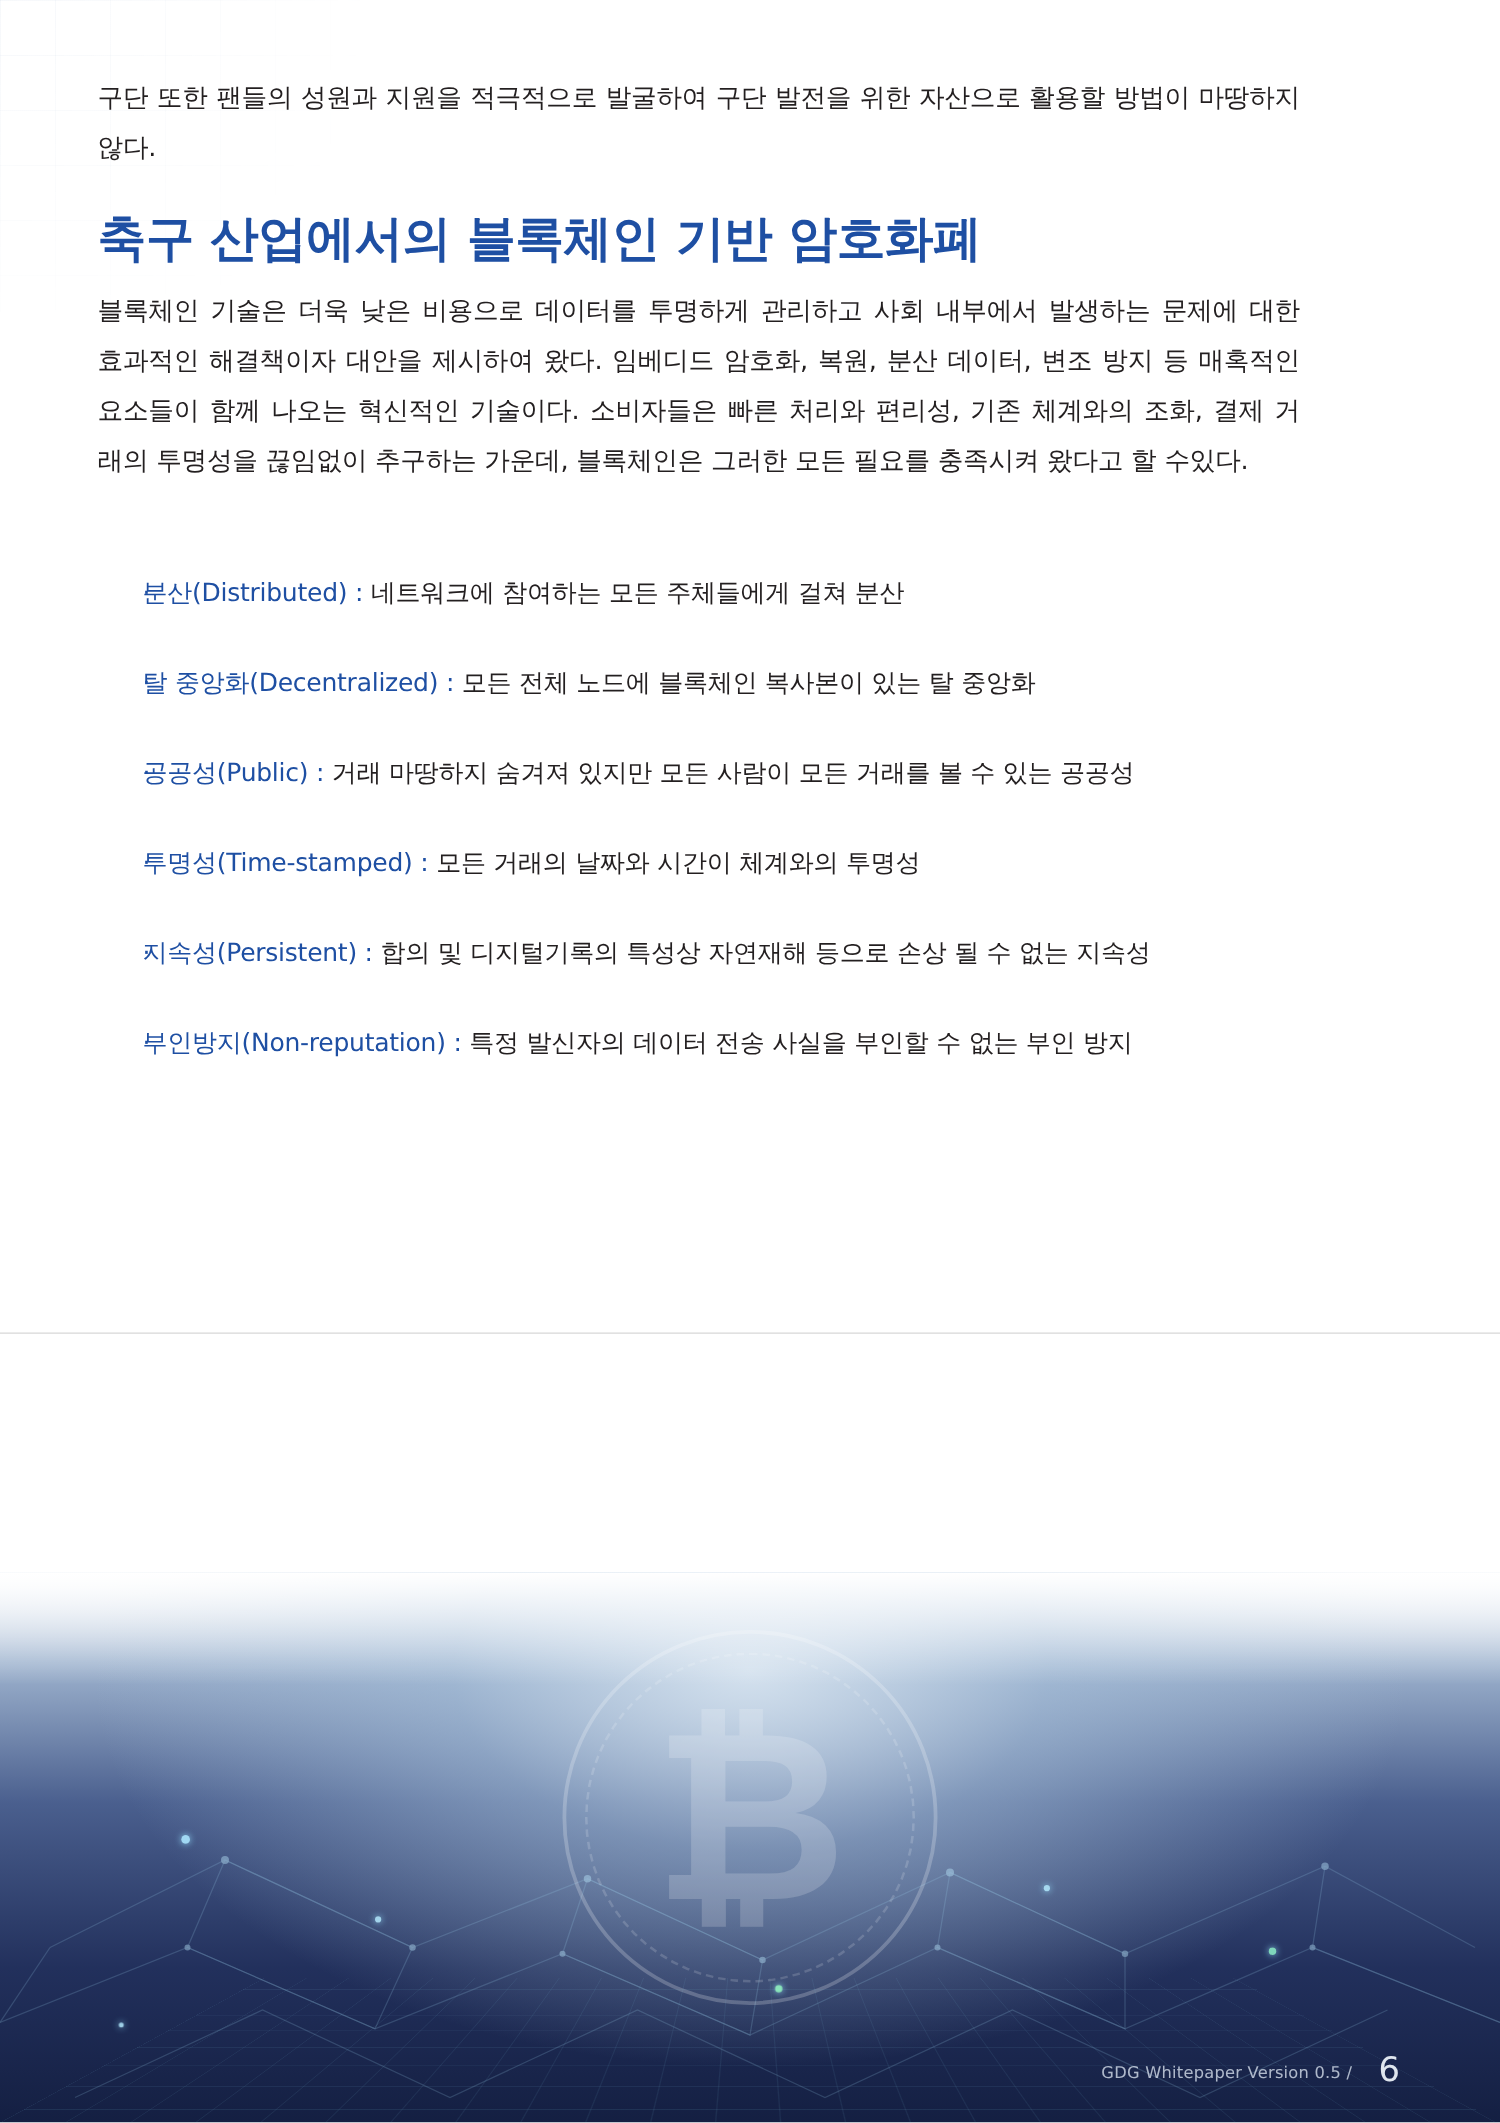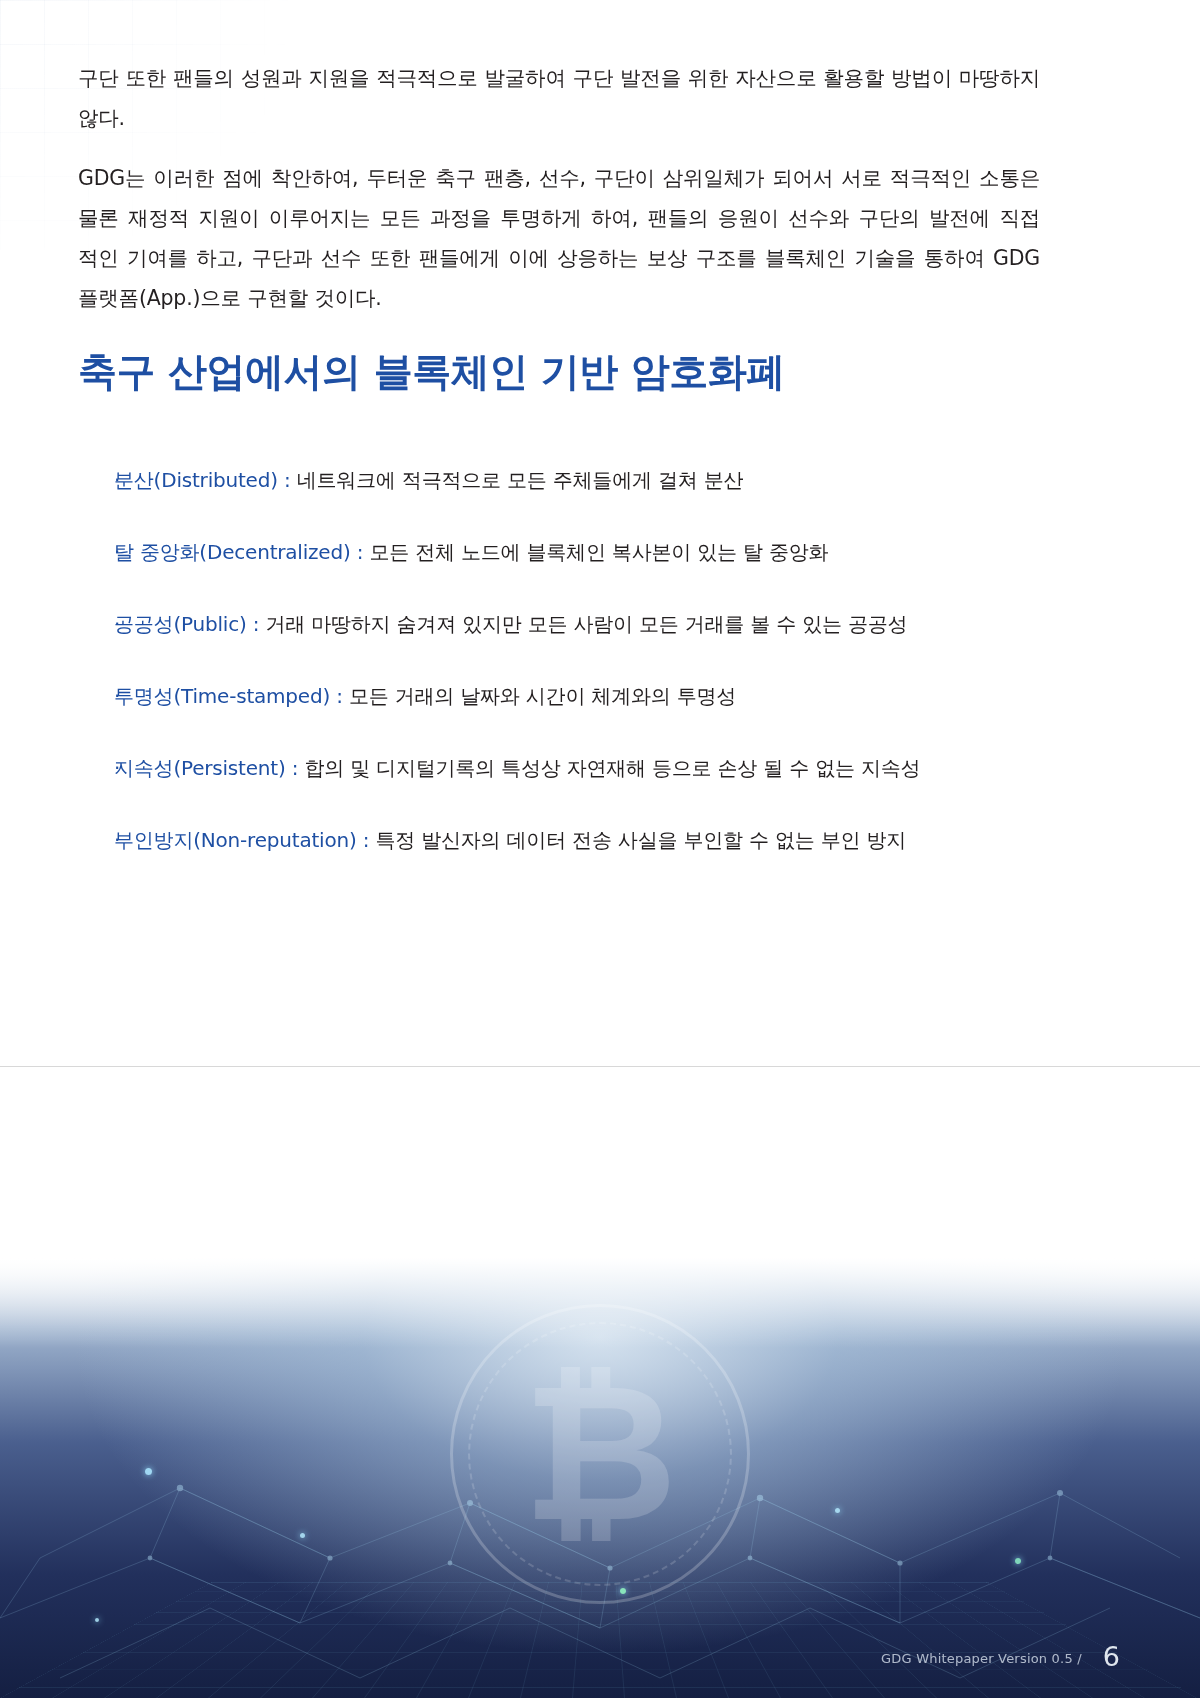--- a/index.html
+++ b/index.html
@@ -210,31 +210,31 @@
 </head>
 <body>
 
 <div class="page">
 
   <div class="top-decor"></div>
 
   <div class="content">
 
     <p class="body-text">구단 또한 팬들의 성원과 지원을 적극적으로 발굴하여 구단 발전을 위한 자산으로 활용할 방법이 마땅하지 않다.</p>
-    <p class="body-text">GDG는 이러한 점에 착안하여, 두터운 축구 팬층, 선수, 구단이 삼위일체가 되어서 서로 적극적인 소통은 물론 재정적 지원이 이루어지는 모든 과정을 투명하게 하여, 팬들의 응원이 선수와 구단의 발전에 직접  적인 기여를 하고, 구단과 선수 또한 팬들에게 이에 상응하는 보상 구조를 블록체인 기술을 통하여 GDG  플랫폼(App.)으로 구현할 것이다.</p>
 
     <h1 class="section-title">축구 산업에서의 블록체인 기반 암호화폐</h1>
 
     <div class="para-block">
+      <p class="body-text">블록체인 기술은 더욱 낮은 비용으로 데이터를 투명하게 관리하고 사회 내부에서 발생하는 문제에 대한  효과적인 해결책이자 대안을 제시하여 왔다. 임베디드 암호화, 복원, 분산 데이터, 변조 방지 등 매혹적인  요소들이 함께 나오는 혁신적인 기술이다. 소비자들은 빠른 처리와 편리성, 기존 체계와의 조화, 결제 거  래의 투명성을 끊임없이 추구하는 가운데, 블록체인은 그러한 모든 필요를 충족시켜 왔다고 할 수있다.</p>
     </div>
 
     <ul class="feature-list">
       <li>
         <span class="dot">·</span>
-        <span class="term">분산(Distributed) :</span><span class="desc"> 네트워크에 적극적으로 모든 주체들에게 걸쳐 분산</span>
+        <span class="term">분산(Distributed) :</span><span class="desc"> 네트워크에 참여하는 모든 주체들에게 걸쳐 분산</span>
       </li>
       <li>
         <span class="dot">·</span>
         <span class="term">탈 중앙화(Decentralized) :</span><span class="desc"> 모든 전체 노드에 블록체인 복사본이 있는 탈 중앙화</span>
       </li>
       <li>
         <span class="dot">·</span>
         <span class="term">공공성(Public) :</span><span class="desc"> 거래 마땅하지 숨겨져 있지만 모든 사람이 모든 거래를 볼 수 있는 공공성</span>
       </li>
       <li>

